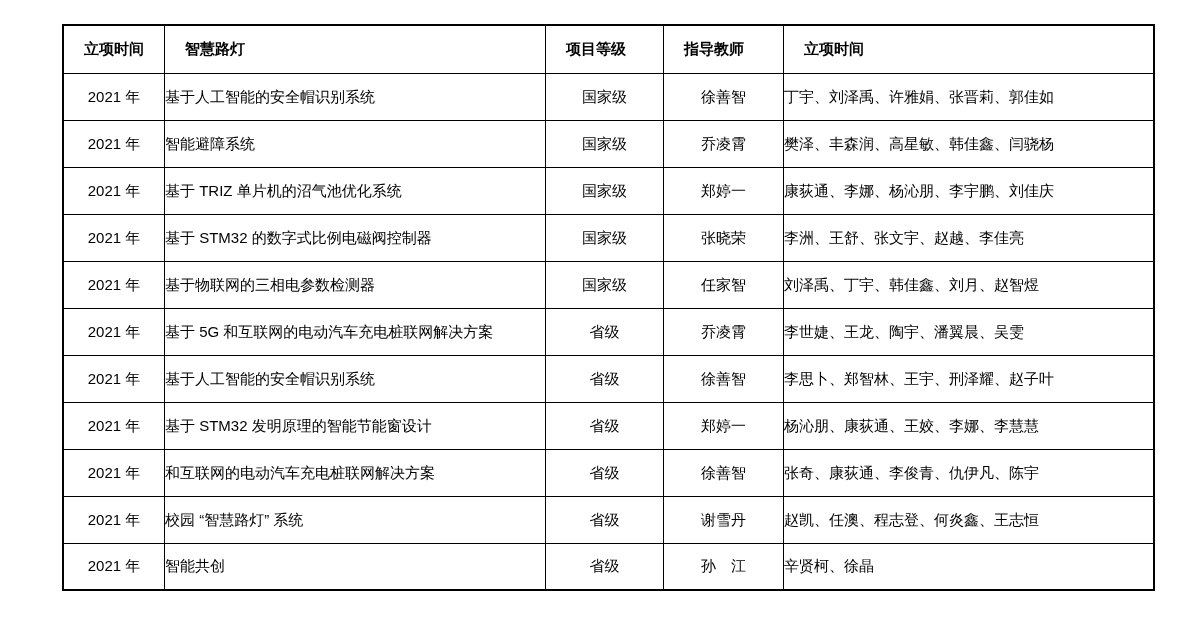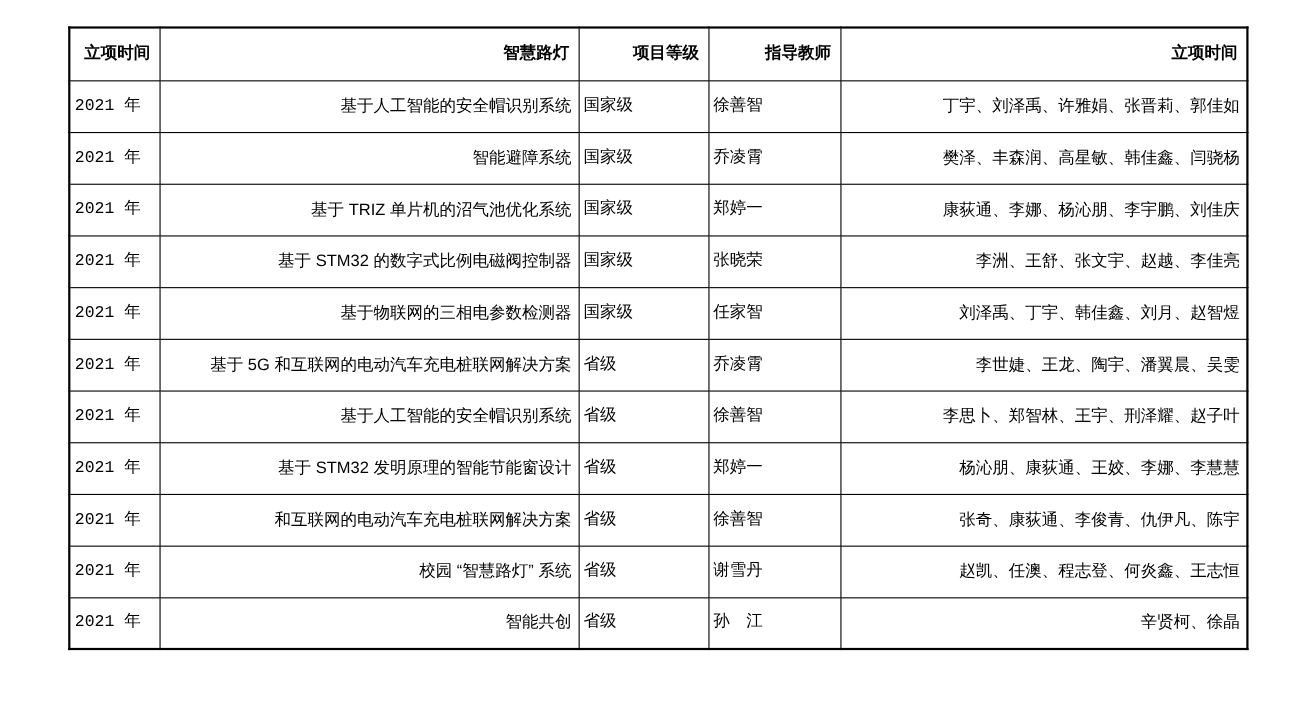--- a/index.html
+++ b/index.html
@@ -23,26 +23,26 @@
     border: 1px solid #000000;
     font-size: 15px;
     vertical-align: middle;
     overflow: hidden;
     white-space: nowrap;
     line-height: 1.2;
   }
   .projects-table th {
     font-weight: bold;
     height: 48px;
-    text-align: right;
-    padding: 0 8px;
+    text-align: left;
+    padding: 0 20px;
   }
   .projects-table td { height: 47px; }
-  .projects-table td.center { padding: 0 4px; font-family: Liberation Mono, monospace; }
-  .projects-table td.left { text-align: right; padding: 0 6px 0 0; }
+  .projects-table td.center { text-align: center; padding: 0 4px; }
+  .projects-table td.left { text-align: left; padding: 0 6px 0 0; }
 </style>
 </head>
 <body>
 
 <div class="page">
   <table class="projects-table">
     <colgroup>
       <col style="width:82px">
       <col style="width:381px">
       <col style="width:118px">

